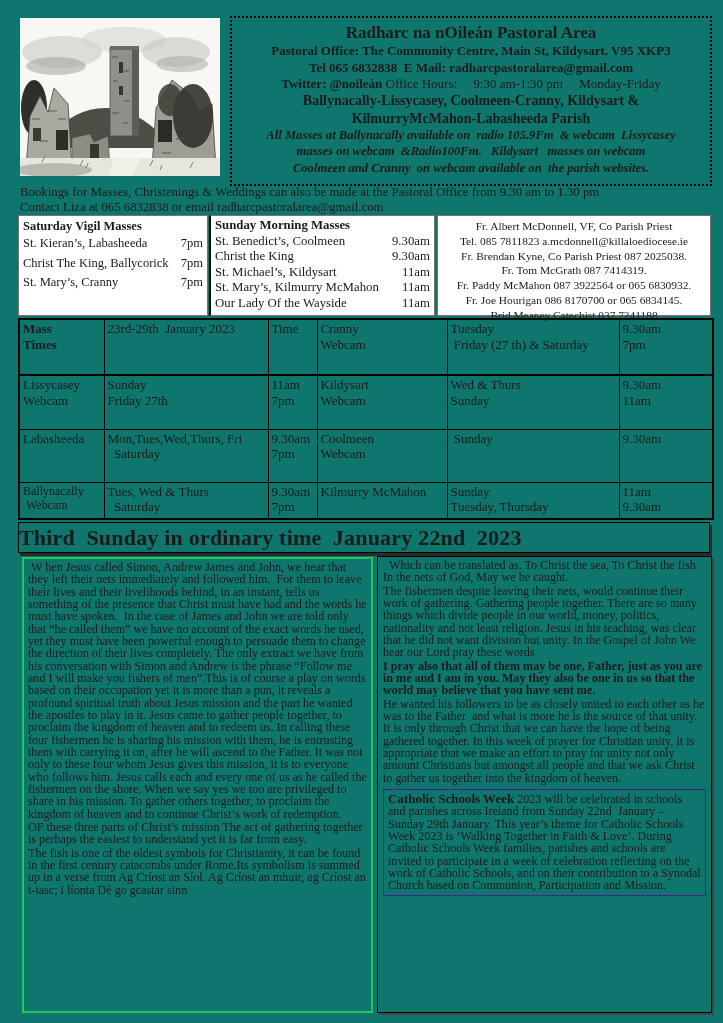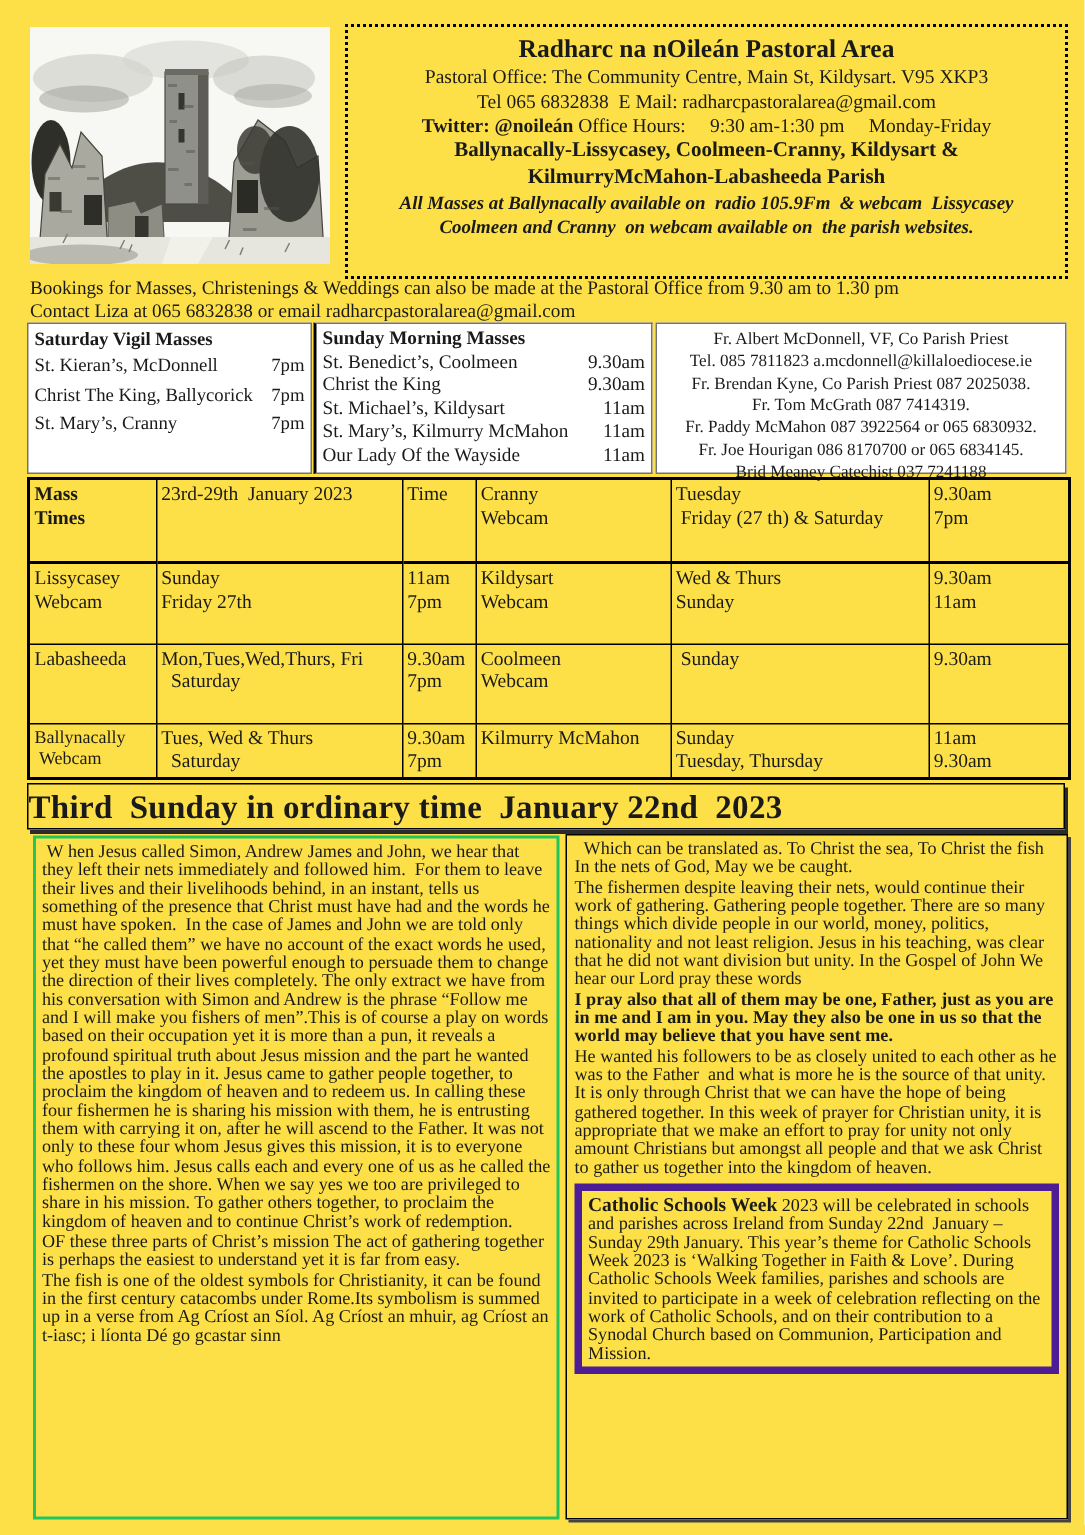--- a/index.html
+++ b/index.html
@@ -1,27 +1,27 @@
 <!DOCTYPE html>
 <html><head>
 <meta charset="utf-8">
 <style>
   html,body{margin:0;padding:0;background:#fff;}
-  .page{position:relative;width:723px;height:1023px;background:#fde047;
+  .page{position:relative;width:723px;height:1023px;background:#0f766e;
         font-family:"Liberation Serif","DejaVu Serif",serif;color:#1a1a1a;overflow:hidden;}
 
   
   .church{position:absolute;left:20px;top:18px;width:200px;height:158px;}
 
   
   .hdr{position:absolute;left:230px;top:16px;width:478px;height:162px;
        border:2px dotted #000;text-align:center;padding-top:4px;}
   .hdr-line{white-space:pre-wrap;line-height:1.25;}
   .hdr-title{font-size:17px;font-weight:bold;}
-  .hdr-b13{font-size:13px;font-weight:normal;}
+  .hdr-b13{font-size:13px;font-weight:bold;}
   .hdr-mix{font-size:13px;}
   .hdr-mix b{font-weight:bold;}
   .hdr-parish{font-size:14px;font-weight:bold;}
   .hdr-it{font-size:12.6px;font-weight:bold;font-style:italic;line-height:1.3;}
 
   .bookings{position:absolute;left:20px;top:185px;width:695px;font-size:12.8px;line-height:1.18;}
 
   
   .ibox{position:absolute;top:215px;border:1px solid #737373;box-sizing:border-box;
         background:#fff;font-size:12.5px;line-height:1.3;padding:2px 4px;height:101px;}
@@ -46,21 +46,21 @@
           box-shadow:2px 3px 0 #2b2b2b;font-size:22px;font-weight:bold;
           line-height:29px;white-space:pre-wrap;letter-spacing:.2px;}
 
   
   .colL{position:absolute;left:22px;top:557px;width:351px;height:456px;border:2px solid #22c55e;
         box-sizing:border-box;padding:2px 4px 0 4px;}
   .colR{position:absolute;left:377px;top:556px;width:335px;height:457px;border:1px solid #000;
         box-shadow:2px 2px 0 #444;box-sizing:border-box;padding:2px 5px 0 5px;}
   .btxt{font-size:12.1px;line-height:1.02;white-space:pre-wrap;margin:0 0 1px 0;}
   .btxt.boldp{font-weight:bold;}
-  .schools{border:5px solid #4c1d95;margin-top:5px;padding:2px 4px;}
+  .schools{border:1px solid #4c1d95;margin-top:5px;padding:2px 4px;}
   .schools .btxt b{font-weight:bold;font-size:13px;}
 </style>
 </head>
 <body>
 
 <div class="page">
 
   <div class="church">
     <svg width="200" height="158" viewBox="0 0 200 158">
       <rect width="200" height="158" fill="#f7f7f4"></rect>
@@ -120,31 +120,32 @@
   </div>
 
   <div class="hdr">
     <div class="hdr-line hdr-title">Radharc na nOileán Pastoral Area</div>
     <div class="hdr-line hdr-b13">Pastoral Office: The Community Centre, Main St, Kildysart. V95 XKP3</div>
     <div class="hdr-line hdr-b13">Tel 065 6832838  E Mail: radharcpastoralarea@gmail.com</div>
     <div class="hdr-line hdr-mix"><b>Twitter: @noileán</b><span> Office Hours:     9:30 am-1:30 pm     Monday-Friday</span></div>
     <div class="hdr-line hdr-parish">Ballynacally-Lissycasey, Coolmeen-Cranny, Kildysart &amp;</div>
     <div class="hdr-line hdr-parish">KilmurryMcMahon-Labasheeda Parish</div>
     <div class="hdr-line hdr-it">All Masses at Ballynacally available on  radio 105.9Fm  &amp; webcam  Lissycasey</div>
+    <div class="hdr-line hdr-it">masses on webcam  &amp;Radio100Fm.   Kildysart   masses on webcam</div>
     <div class="hdr-line hdr-it">Coolmeen and Cranny  on webcam available on  the parish websites.</div>
   </div>
 
   <div class="bookings">
     <div>Bookings for Masses, Christenings &amp; Weddings can also be made at the Pastoral Office from 9.30 am to 1.30 pm</div>
     <div>Contact Liza at 065 6832838 or email radharcpastoralarea@gmail.com</div>
   </div>
 
   <div class="ibox box-vigil">
     <div class="ttl">Saturday Vigil Masses</div>
-    <div class="mrow"><span>St. Kieran’s, McDonnell</span><span>7pm</span></div>
+    <div class="mrow"><span>St. Kieran’s, Labasheeda</span><span>7pm</span></div>
     <div class="mrow"><span>Christ The King, Ballycorick</span><span>7pm</span></div>
     <div class="mrow"><span>St. Mary’s, Cranny</span><span>7pm</span></div>
   </div>
 
   <div class="ibox box-sunday">
     <div class="ttl">Sunday Morning Masses</div>
     <div class="mrow"><span>St. Benedict’s, Coolmeen</span><span>9.30am</span></div>
     <div class="mrow"><span>Christ the King</span><span>9.30am</span></div>
     <div class="mrow"><span>St. Michael’s, Kildysart</span><span>11am</span></div>
     <div class="mrow"><span>St. Mary’s, Kilmurry McMahon</span><span>11am</span></div>

